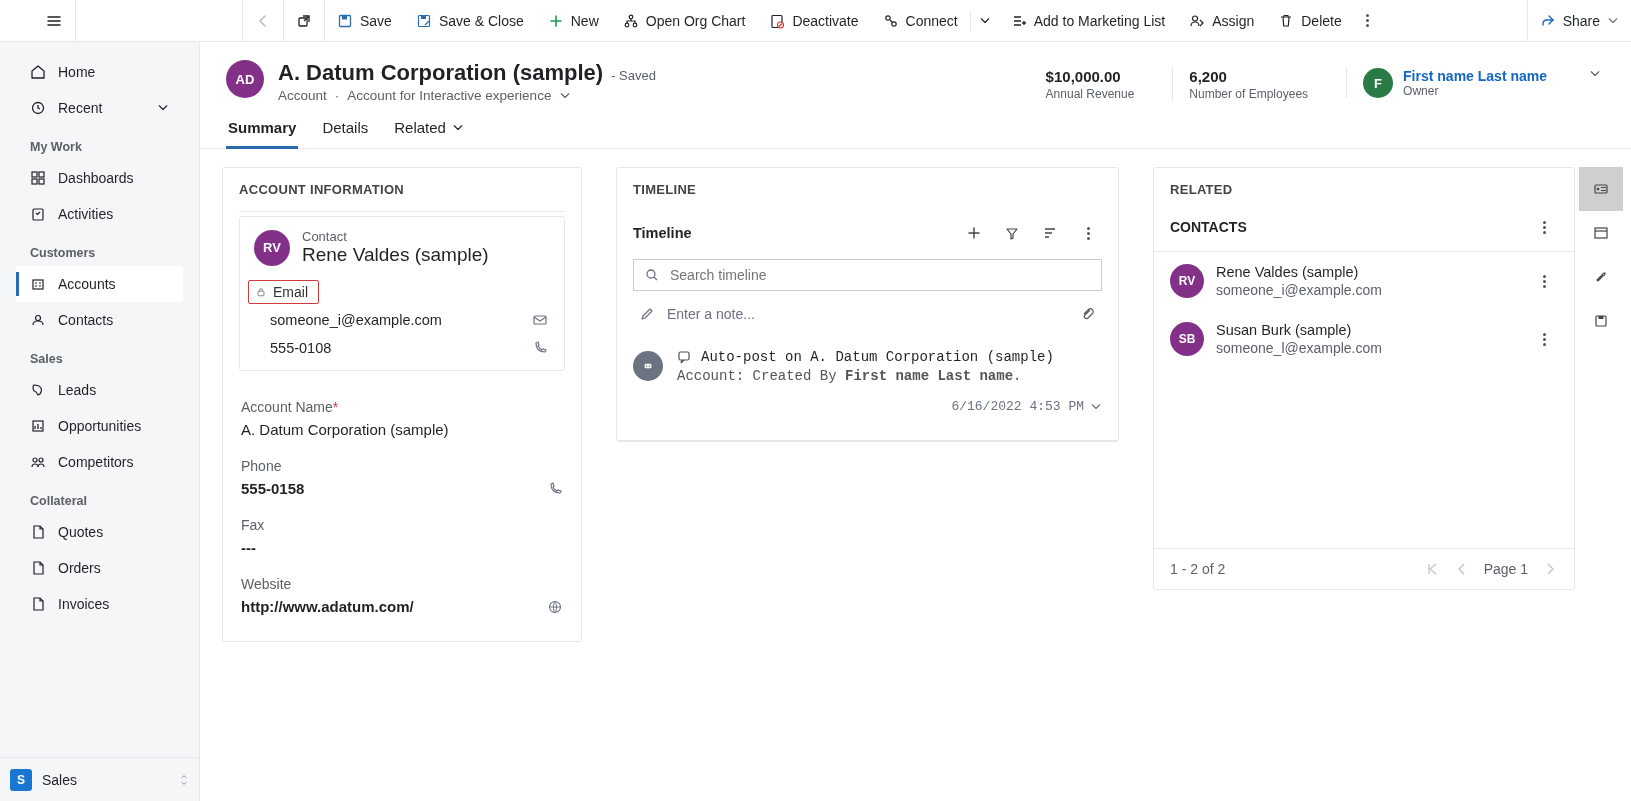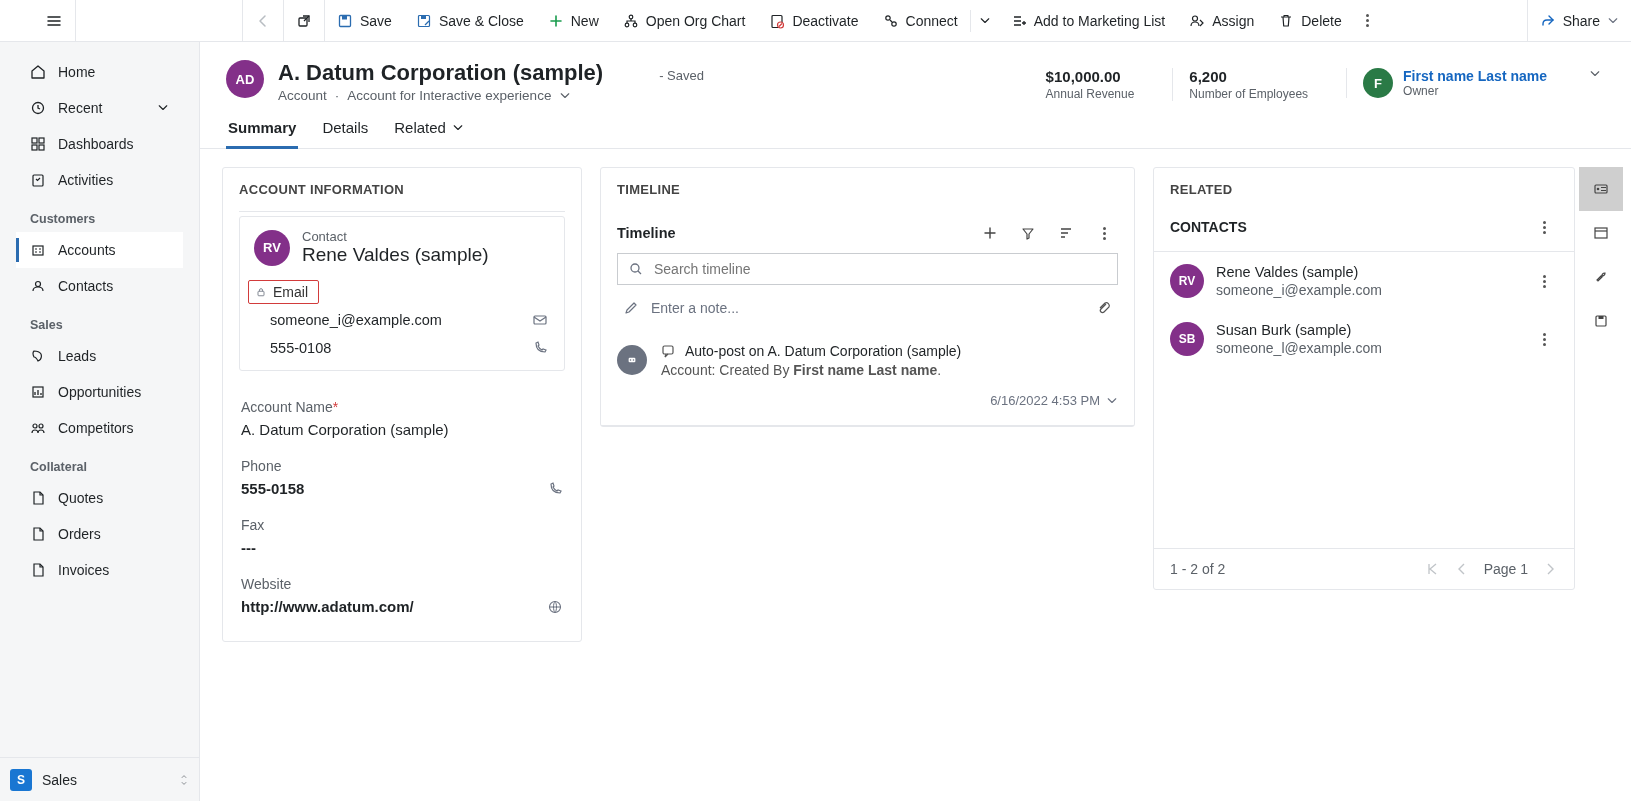--- a/index.html
+++ b/index.html
@@ -61,41 +61,41 @@
   .page-head{
     display:flex;align-items:flex-start;padding:18px 26px 0 26px;gap:14px;
   }
   .avatar{width:38px;height:38px;border-radius:50%;display:flex;align-items:center;justify-content:center;color:#fff;font-weight:600;font-size:13px;}
   .avatar.ad{background:var(--purple);}
   .avatar.rv{background:var(--purple);}
   .avatar.sb{background:var(--purple);}
   .avatar.f{background:var(--green);width:30px;height:30px;font-size:13px;}
   .head-title{display:flex;flex-direction:column;gap:2px;}
   .head-title .t1{font-size:22px;font-weight:600;display:flex;align-items:baseline;gap:8px;}
-  .head-title .saved{font-size:13px;font-weight:400;color:var(--muted);margin-left:48px;}
+  .head-title .saved{font-size:13px;font-weight:400;color:var(--muted);}
   .head-title .t2{font-size:13.5px;color:var(--muted);display:flex;align-items:center;gap:8px;}
   .head-stats{margin-left:auto;display:flex;align-items:flex-start;gap:22px;margin-top:8px;}
   .stat{padding:0 16px;}
   .stat+.stat{border-left:1px solid var(--border);}
   .stat .v{font-weight:600;font-size:15px;}
   .stat .l{font-size:12px;color:var(--muted);margin-top:2px;}
   .owner-block{display:flex;align-items:center;gap:10px;padding-left:16px;border-left:1px solid var(--border);}
   .owner-block .who{display:flex;flex-direction:column;}
   .owner-block .who a{color:var(--link);text-decoration:none;font-weight:600;font-size:14px;}
   .owner-block .who span{font-size:12px;color:var(--muted);}
   .head-chev{padding:0 4px 0 20px;color:var(--muted);}
 
   
   .tabs{display:flex;gap:22px;padding:16px 26px 0;border-bottom:1px solid var(--border);}
   .tab{padding:0 2px 12px;font-size:15px;color:var(--text);cursor:pointer;position:relative;display:flex;align-items:center;gap:6px;}
   .tab.active{font-weight:600;}
   .tab.active::after{content:"";position:absolute;left:0;right:0;bottom:-1px;height:3px;background:#2b6cb0;}
 
   
-  .body3{display:grid;grid-template-columns:360px 1fr 470px;gap:18px;padding:18px 8px 18px 22px;}
+  .body3{display:grid;grid-template-columns:360px 1fr 470px;gap:34px;padding:18px 8px 18px 22px;}
   .card{border:1px solid var(--border);border-radius:3px;background:#fff;}
   .card-h{padding:14px 16px 10px;font-size:13px;font-weight:600;color:#444;letter-spacing:.3px;}
   .card-body{padding:0 16px 16px;}
 
   
   .qcard{border:1px solid var(--border);border-radius:3px;margin:0 0 18px;}
   .qcard-top{display:flex;align-items:center;gap:12px;padding:12px 14px 8px;}
   .qcard-top .lbl{font-size:13px;color:var(--muted);}
   .qcard-top .nm{font-size:19px;color:var(--text);}
   .field-lock{border:1px solid var(--red);border-radius:2px;display:inline-flex;align-items:center;gap:6px;padding:3px 10px 3px 6px;margin:6px 0 2px 8px;color:#333;font-size:14px;}
@@ -109,25 +109,25 @@
   .fld .lab .req{color:var(--red);}
   .fld .val{font-size:15px;}
   .fld .row{display:flex;align-items:center;}
   .fld .ric{margin-left:auto;color:#6b7280;}
 
   
   .tl-head{display:flex;align-items:center;padding:12px 16px 6px;gap:10px;}
   .tl-head .title{font-size:14.5px;font-weight:600;}
   .tl-head .sp{flex:1;}
   .tl-icnbtn{width:28px;height:28px;display:flex;align-items:center;justify-content:center;border:none;background:transparent;cursor:pointer;color:#444;border-radius:3px;}
-  .tl-search{margin:0 16px;border:1px solid #c9ccd0;border-radius:0;height:32px;display:flex;align-items:center;padding:0 10px;gap:8px;color:#6b7280;}
+  .tl-search{margin:6px 16px;border:1px solid #c9ccd0;border-radius:0;height:32px;display:flex;align-items:center;padding:0 10px;gap:8px;color:#6b7280;}
   .tl-search input{border:none;outline:none;font:inherit;flex:1;color:var(--text);}
   .tl-note{margin:6px 16px 12px;height:34px;display:flex;align-items:center;gap:12px;color:#6b7280;padding:0 6px;}
   .tl-note .att{margin-left:auto;color:#555;}
-  .tl-item{display:flex;gap:14px;padding:6px 16px 17px;align-items:flex-start;border-bottom:1px solid var(--border);}
+  .tl-item{display:flex;gap:14px;padding:6px 16px 26px;align-items:flex-start;border-bottom:1px solid var(--border);font-family:Liberation Mono, monospace;}
   .tl-badge{width:30px;height:30px;border-radius:50%;background:#6b7280;display:flex;align-items:center;justify-content:center;color:#fff;margin-top:2px;}
   .tl-body{flex:1;}
   .tl-body .l1{display:flex;align-items:center;gap:8px;color:var(--text);}
   .tl-body .l1 svg{color:#555;}
   .tl-body .l2{color:#555;font-size:14px;margin-top:3px;}
   .tl-body .ts{color:#6b7280;font-size:13px;margin-top:15px;display:flex;justify-content:flex-end;align-items:center;gap:6px;}
 
   
   .rel-wrap{position:relative;padding-right:48px;}
   .rel-head{display:flex;align-items:center;padding:14px 16px 6px;}
@@ -451,20 +451,21 @@
           <svg class="icon16" viewBox="0 0 16 16">
             <use href="#i-clock"></use>
           </svg>
           <span>Recent</span>
           <span class="spacer"></span>
           <svg class="chev" viewBox="0 0 16 16">
             <use href="#i-chev"></use>
           </svg>
         </div>
 
+      <div class="nav-sec">My Work</div>
       <div class="nav-item">
           <svg class="icon16" viewBox="0 0 16 16">
             <use href="#i-dash"></use>
           </svg>
           <span>Dashboards</span>
         </div>
       <div class="nav-item">
           <svg class="icon16" viewBox="0 0 16 16">
             <use href="#i-act"></use>
           </svg>

